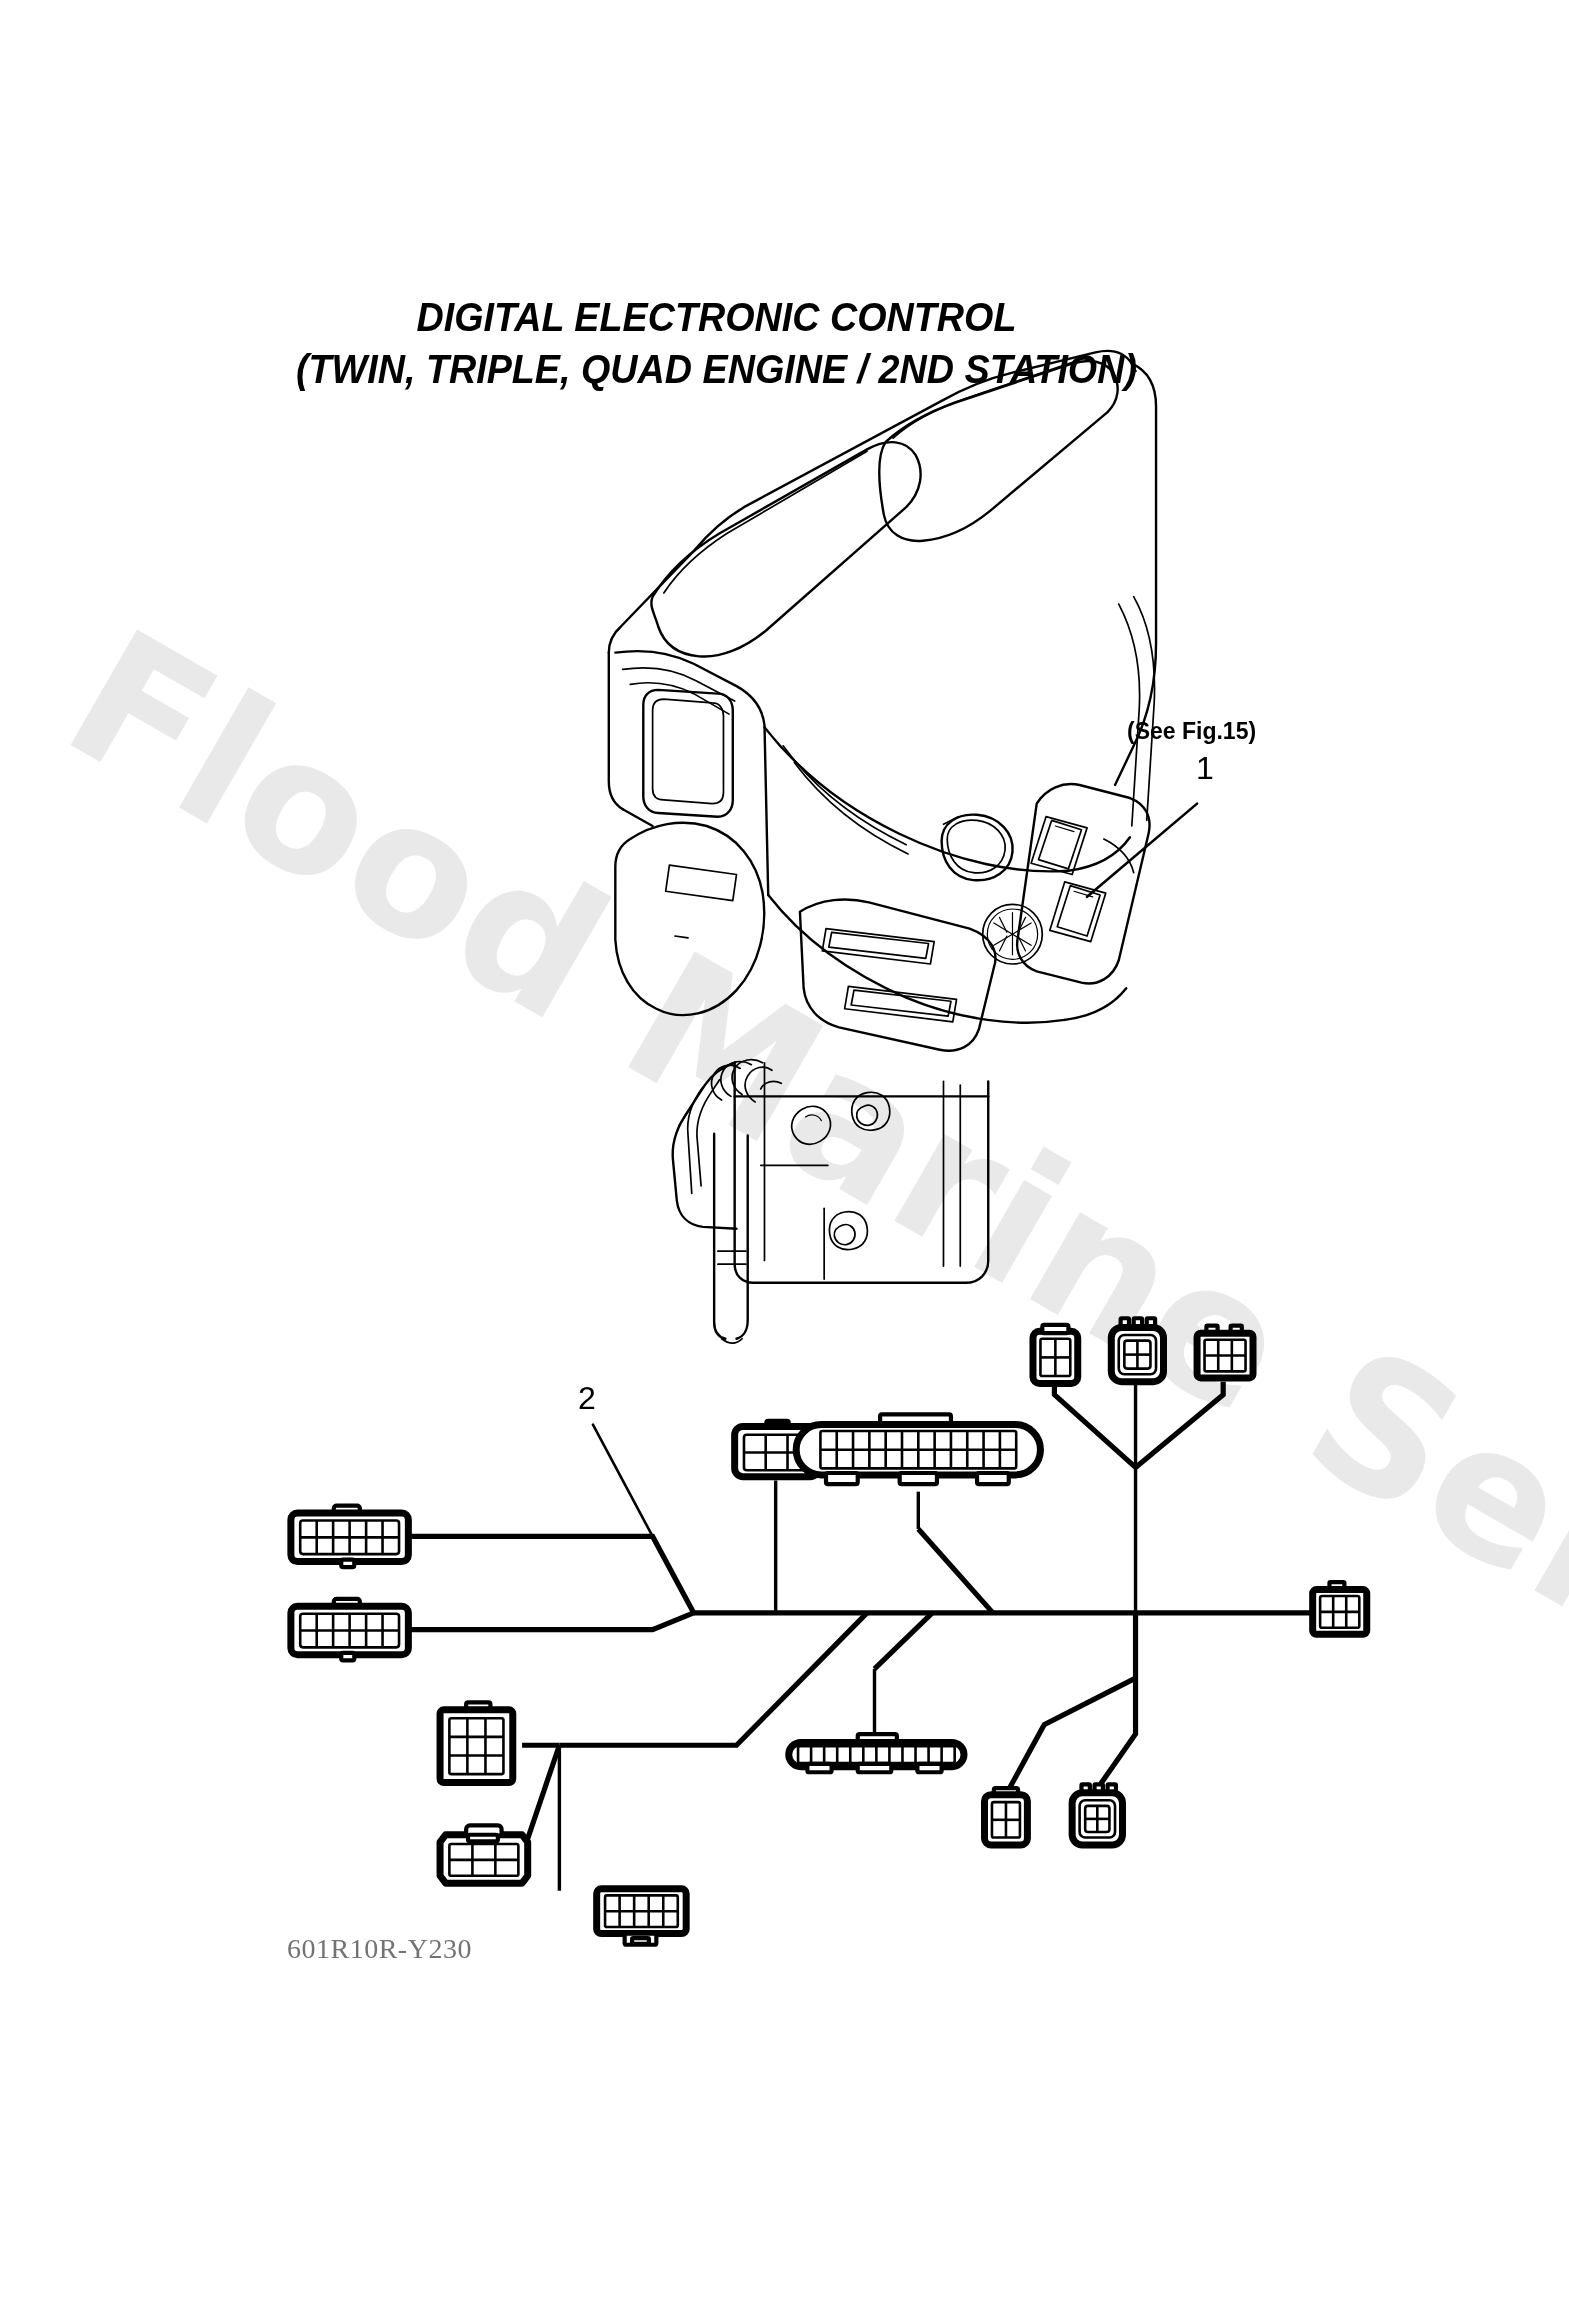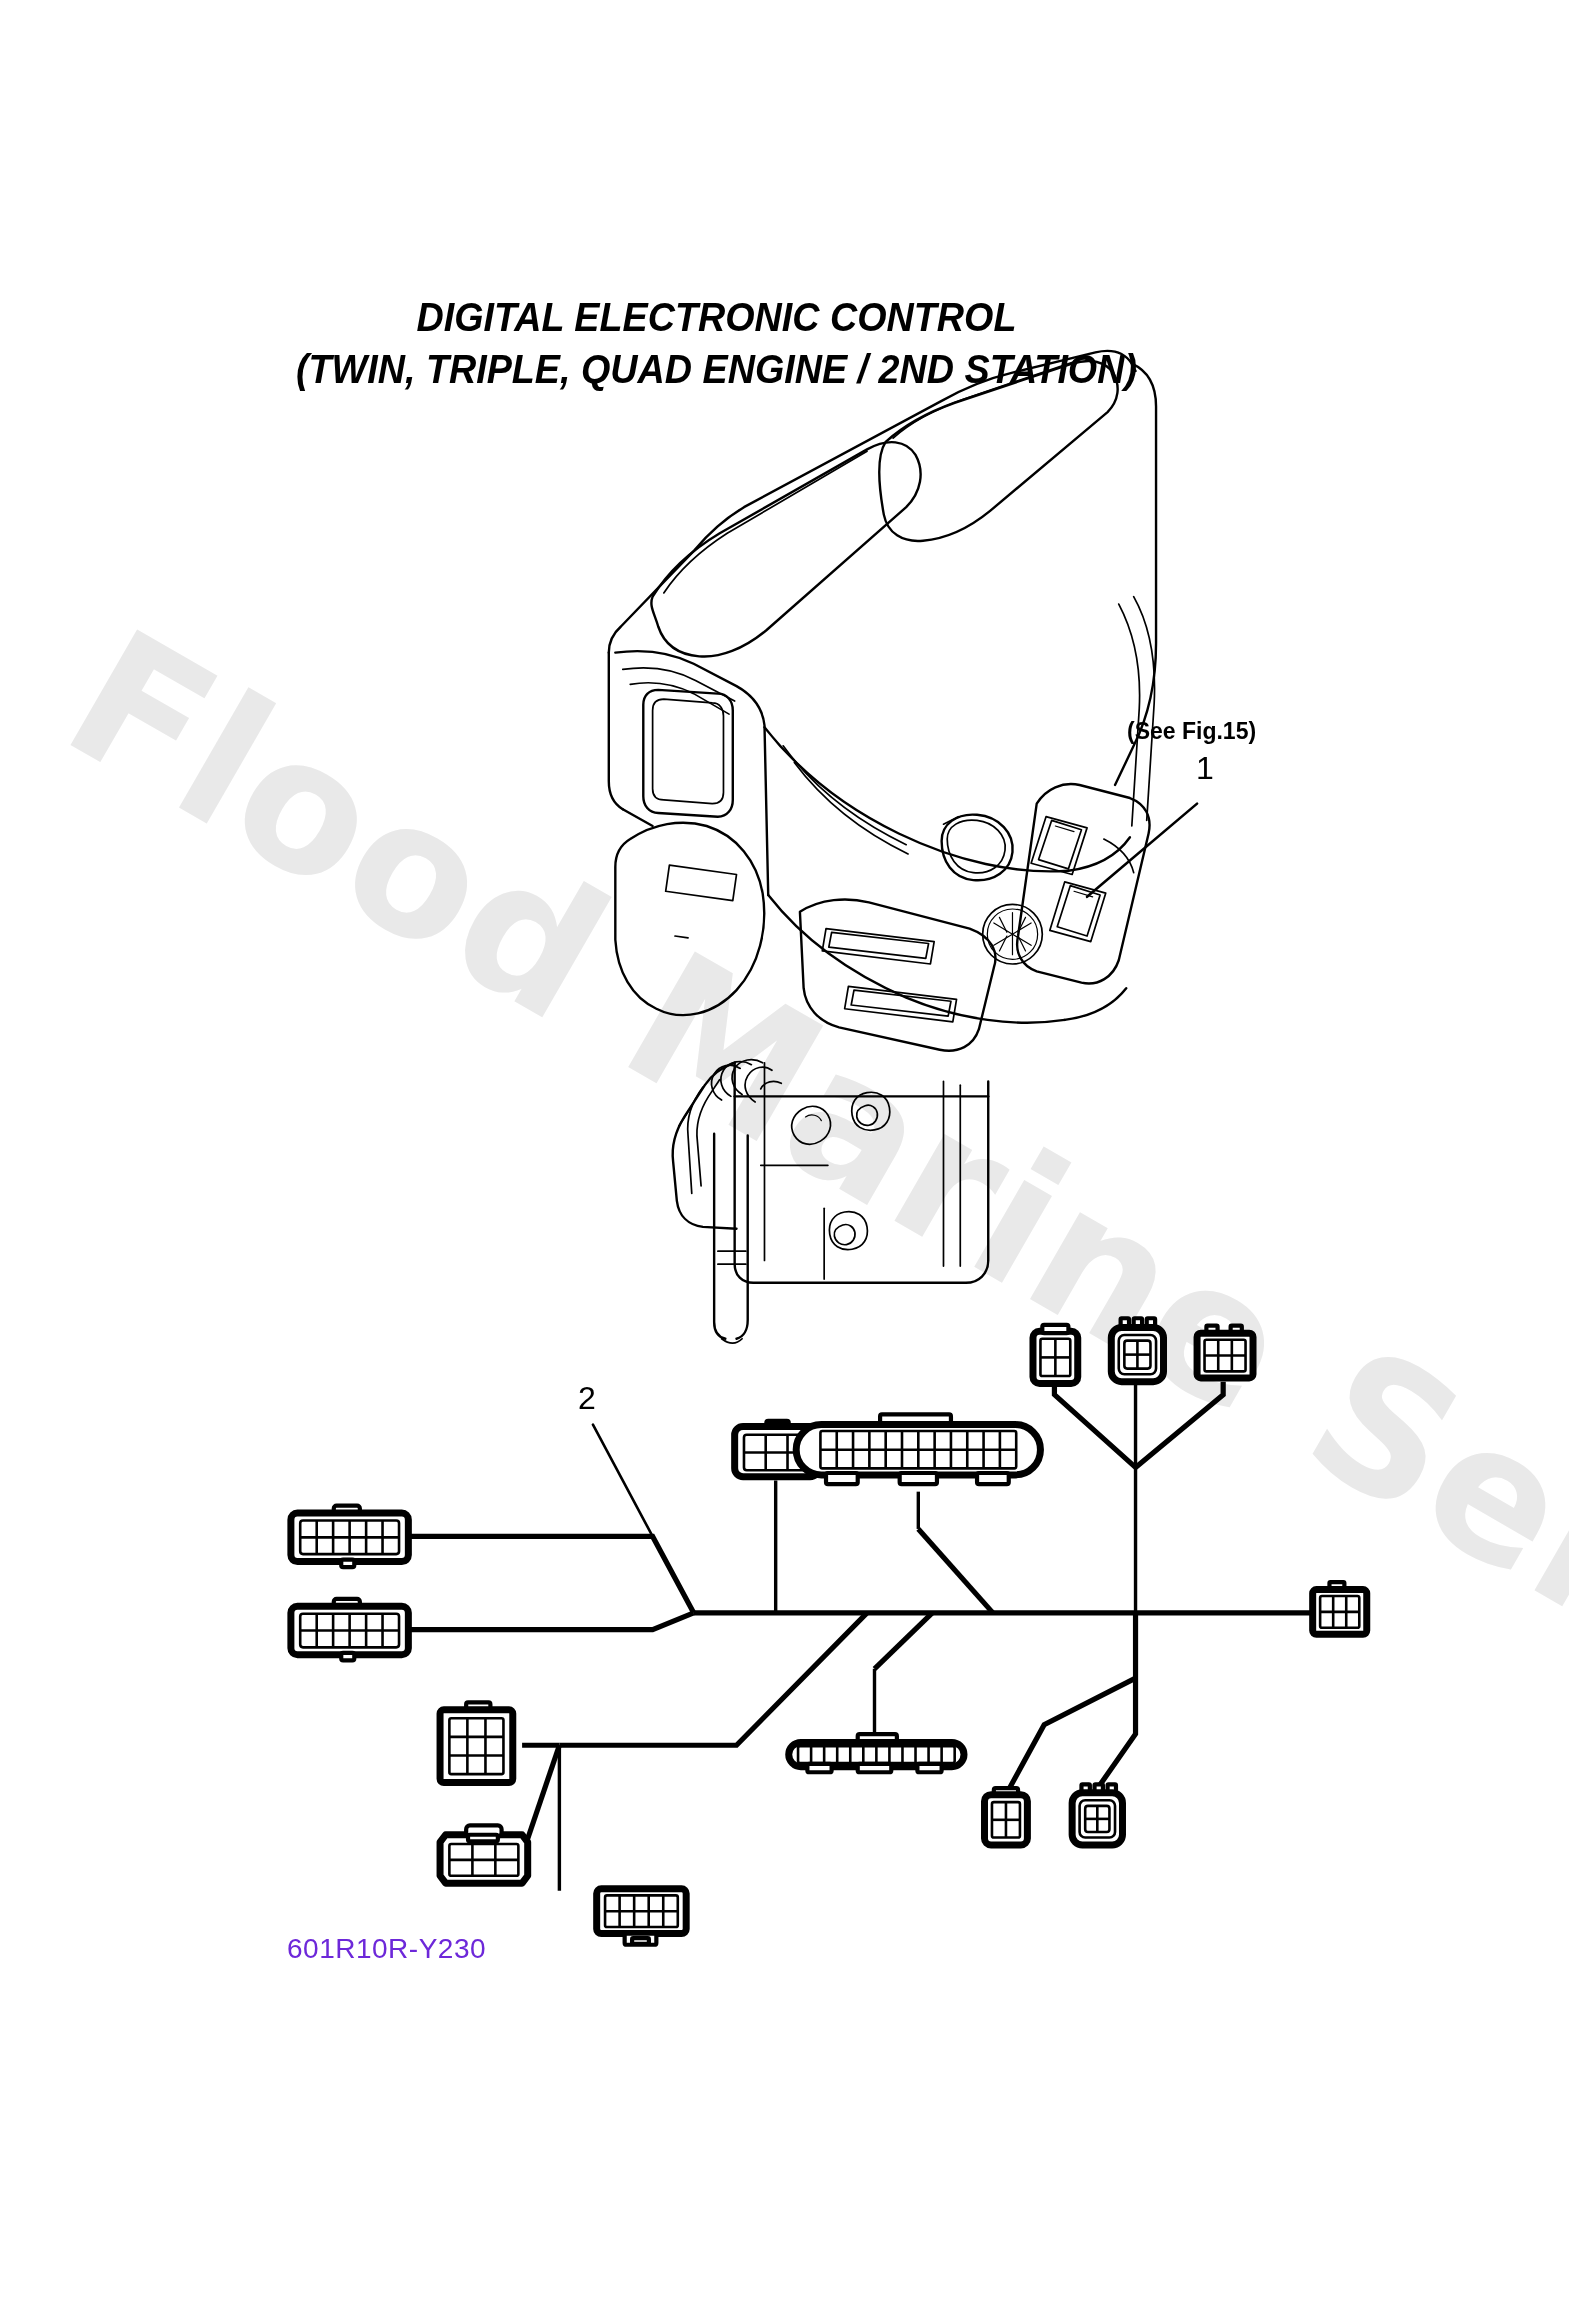--- a/index.html
+++ b/index.html
@@ -79,24 +79,24 @@
     z-index: 5;
   }
   #callout-1 { left: 1196px; top: 750px; }
   #callout-2 { left: 578px; top: 1380px; }
 
   
   #drawing-code {
     position: absolute;
     left: 287px;
     top: 1933px;
-    font-family: Liberation Sans, sans-serif;
+    font-family: Liberation Serif, serif;
     font-size: 28px;
     letter-spacing: 0.5px;
-    color: #6d28d9;
+    color: #737373;
     z-index: 5;
   }
 
   
   .art {
     position: absolute;
     left: 0;
     top: 0;
     width: 1570px;
     height: 2313px;

